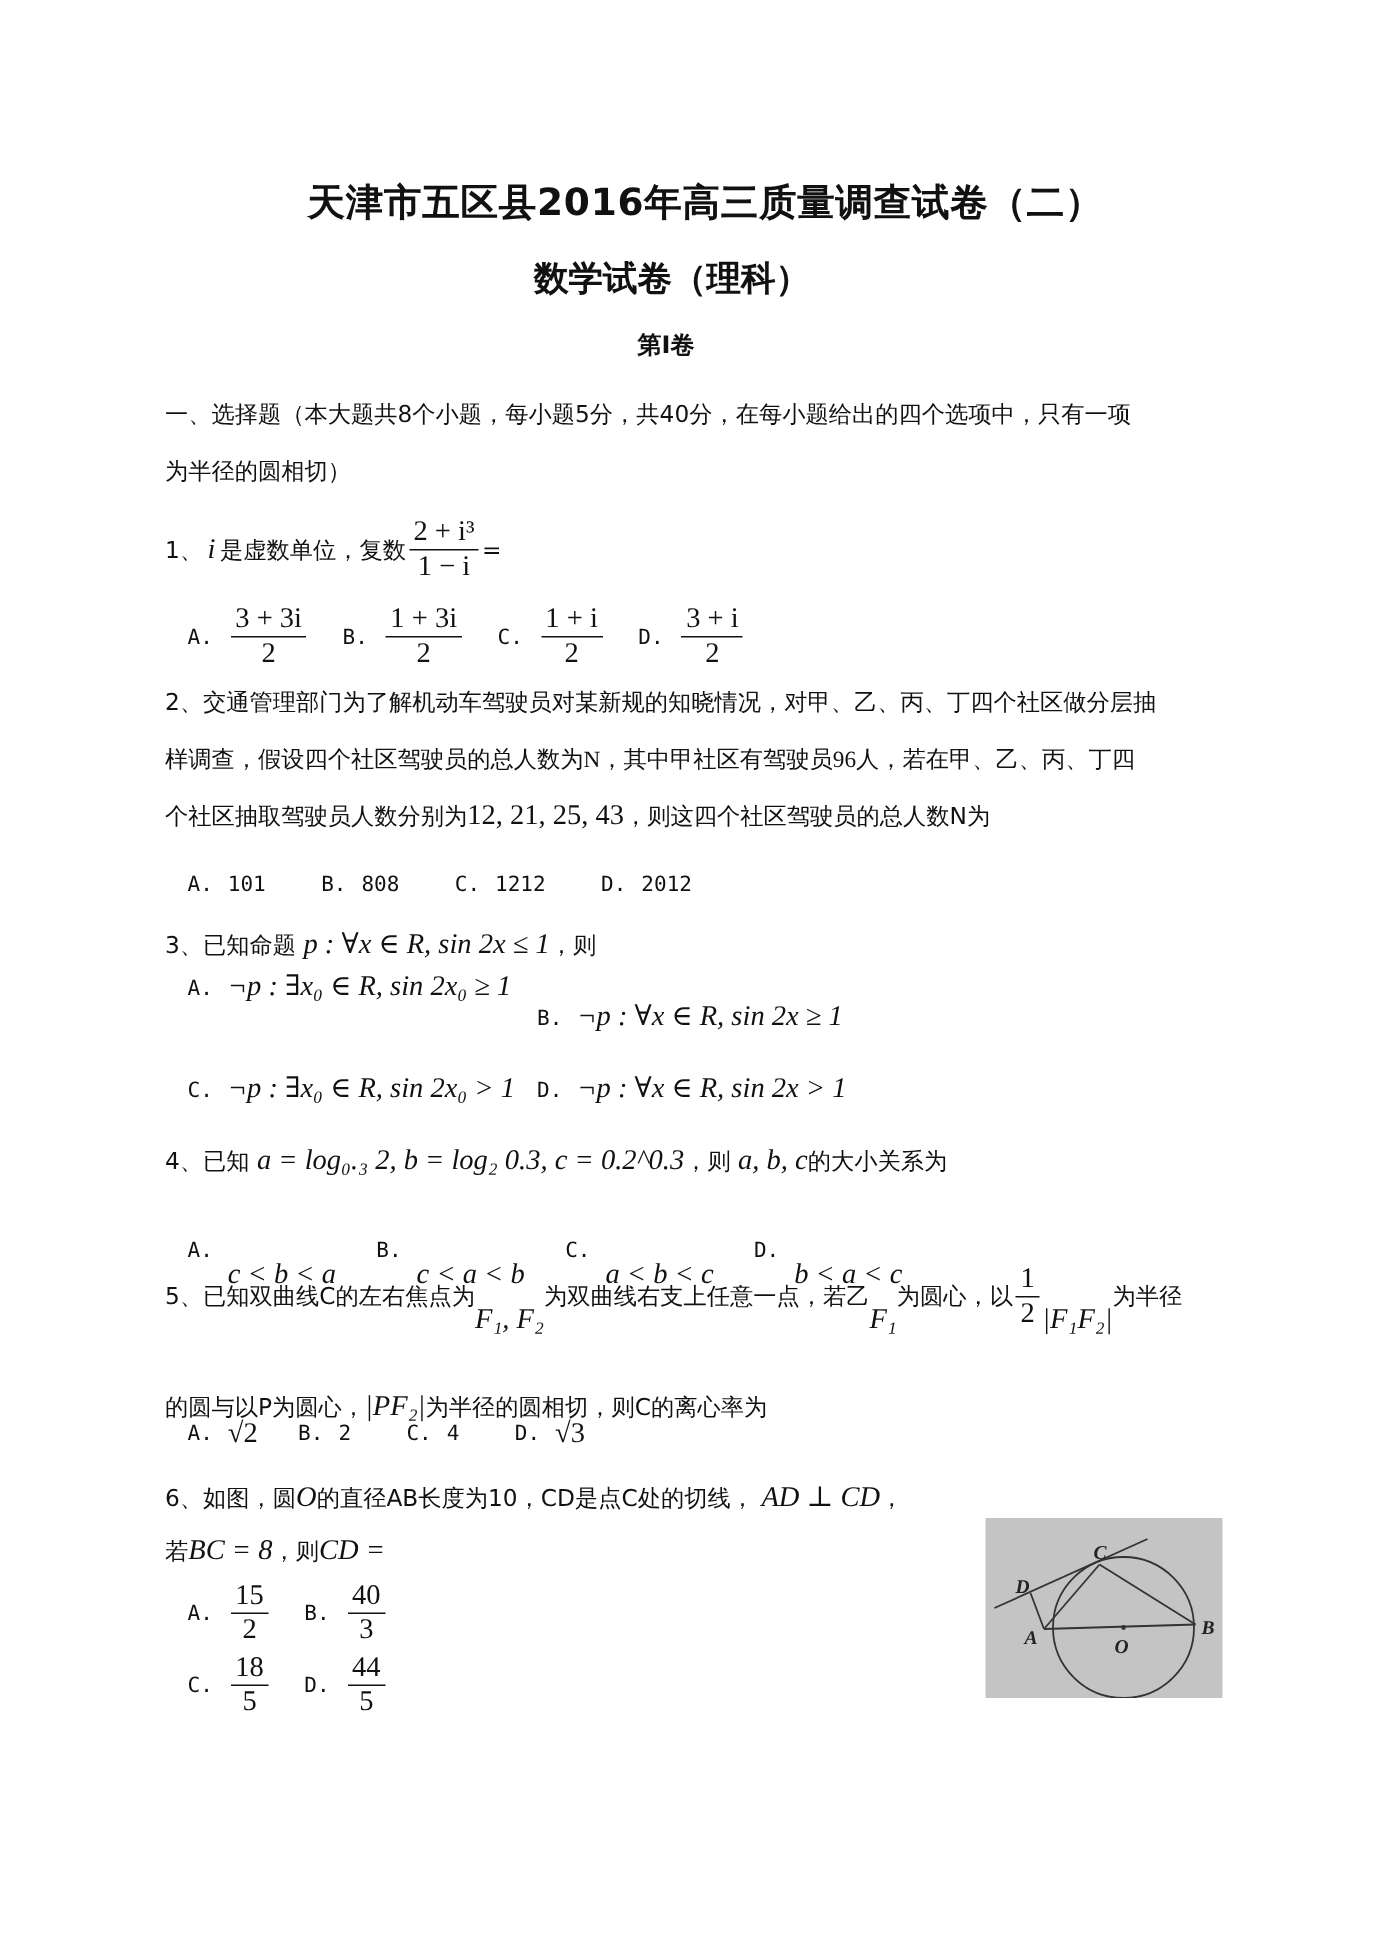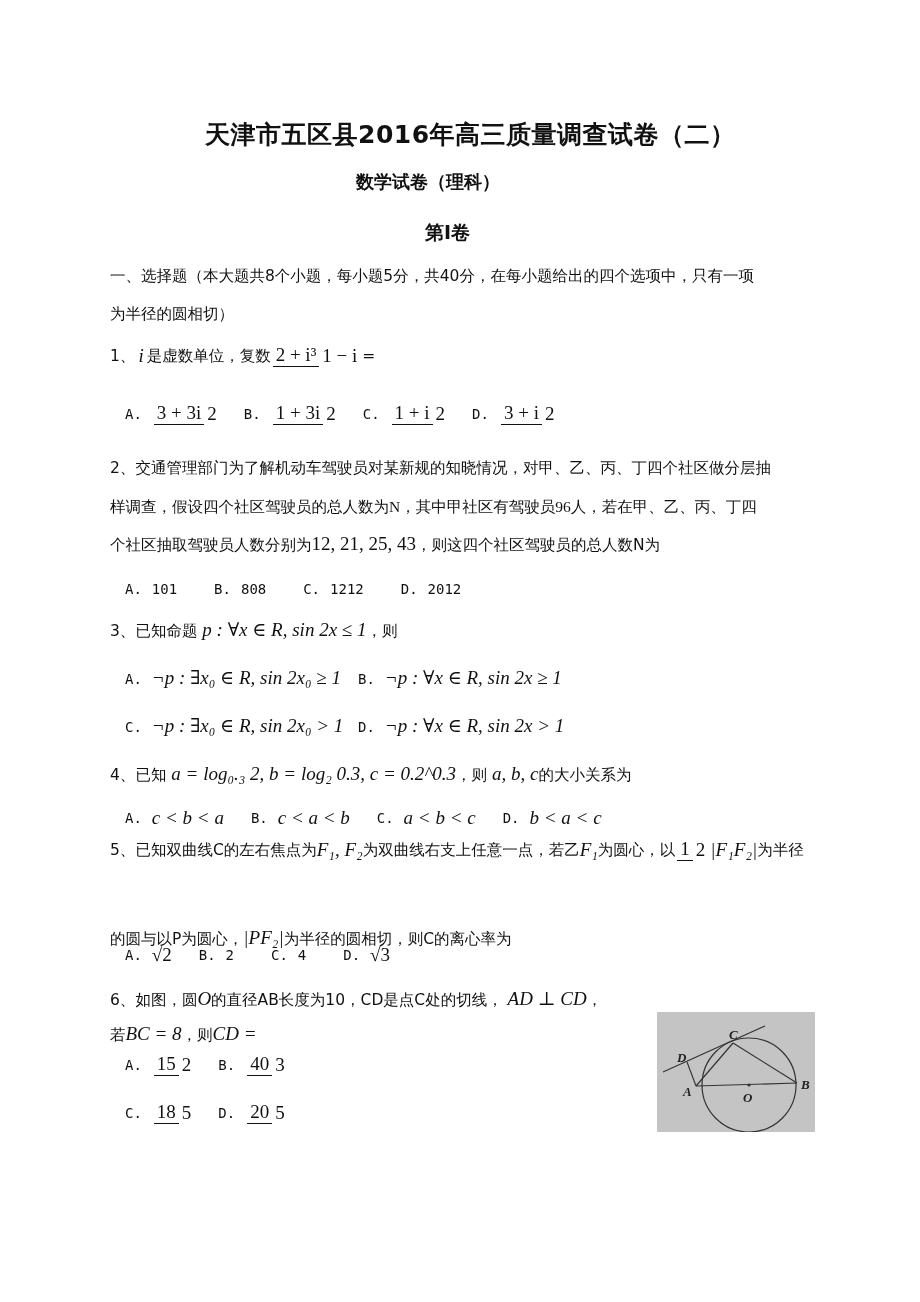--- a/index.html
+++ b/index.html
@@ -1,25 +1,25 @@
 <!DOCTYPE html>
 <html><head>
 <meta charset="utf-8">
 <style>
   html, body { margin: 0; padding: 0; background: #ffffff; }
   body { width: 920px; height: 1302px; position: relative; overflow: hidden;
          font-family: "DejaVu Sans", "Liberation Sans", sans-serif; color: #111; }
   .abs { position: absolute; white-space: nowrap; }
   .title { font-size: 25px; font-weight: bold; letter-spacing: 0.5px; }
-  .subtitle { font-size: 18px; font-weight: bold; }
-  .vol { font-size: 19px; font-weight: bold; }
+  .subtitle { font-size: 23px; font-weight: bold; }
+  .vol { font-size: 16px; font-weight: bold; }
   .line { font-size: 15.5px; line-height: 20px; text-align: right; }
-  .m { font-family: "Liberation Serif", "DejaVu Serif", serif; font-style: italic; font-size: 19px; }
+  .m { font-family: "Liberation Serif", "DejaVu Serif", serif; font-style: italic; font-size: 19px; margin-top: 32px; }
   .mr { font-family: "Liberation Serif", "DejaVu Serif", serif; font-size: 19px; }
-  .frac { display: inline-flex; flex-direction: row; align-items: center; vertical-align: middle;
+  .frac { display: inline-flex; flex-direction: column; align-items: center; vertical-align: middle;
           font-family: "Liberation Serif", "DejaVu Serif", serif; font-size: 19px; line-height: 22px; margin: 0 2px; }
   .frac .num { padding: 0 3px; border-bottom: 1.2px solid #111; }
   .frac .den { padding: 0 3px; }
   .opt-label { font-family: "DejaVu Sans Mono", "Liberation Mono", monospace; font-size: 14px; }
   .opt { display: inline-flex; align-items: center; margin-right: 22px; }
   .opt .opt-label { margin-right: 10px; }
   .figure { position: absolute; left: 657px; top: 1012px; width: 158px; height: 120px; background: #c4c4c4; }
 </style>
 </head>
 <body>
@@ -95,21 +95,21 @@
   <span class="opt">
       <span class="opt-label">D.</span>
       <span class="opt-label">2012</span>
     </span>
 </div>
 
 <div class="abs line" style="left:110px; top:620px;">
   <span>3、</span><span>已知命题</span>
   <span class="m">p : ∀x ∈ R, sin 2x ≤ 1</span><span>，则</span>
 </div>
-<div class="abs line" style="left:125px; top:668px;">
+<div class="abs line" style="left:125px; top:648px;">
   <span class="opt-label" style="margin-right:10px;">A.</span><span class="m">¬p : ∃x₀ ∈ R, sin 2x₀ ≥ 1</span>
 </div>
 <div class="abs line" style="left:358px; top:668px;">
   <span class="opt-label" style="margin-right:10px;">B.</span><span class="m">¬p : ∀x ∈ R, sin 2x ≥ 1</span>
 </div>
 <div class="abs line" style="left:125px; top:716px;">
   <span class="opt-label" style="margin-right:10px;">C.</span><span class="m">¬p : ∃x₀ ∈ R, sin 2x₀ &gt; 1</span>
 </div>
 <div class="abs line" style="left:358px; top:716px;">
   <span class="opt-label" style="margin-right:10px;">D.</span><span class="m">¬p : ∀x ∈ R, sin 2x &gt; 1</span>
@@ -202,21 +202,21 @@
   <span class="opt">
       <span class="opt-label">C.</span>
       <span class="frac">
         <span class="num">18</span>
         <span class="den">5</span>
       </span>
     </span>
   <span class="opt">
       <span class="opt-label">D.</span>
       <span class="frac">
-        <span class="num">20</span>
+        <span class="num">44</span>
         <span class="den">5</span>
       </span>
     </span>
 </div>
 
 <div class="figure">
   <svg width="158" height="120" viewBox="0 0 158 120">
     <circle cx="92" cy="73" r="47" fill="none" stroke="#333" stroke-width="1.2"></circle>
     <line x1="6" y1="60" x2="108" y2="14" stroke="#333" stroke-width="1.2"></line>
     <line x1="39" y1="74" x2="140" y2="71" stroke="#333" stroke-width="1.2"></line>

